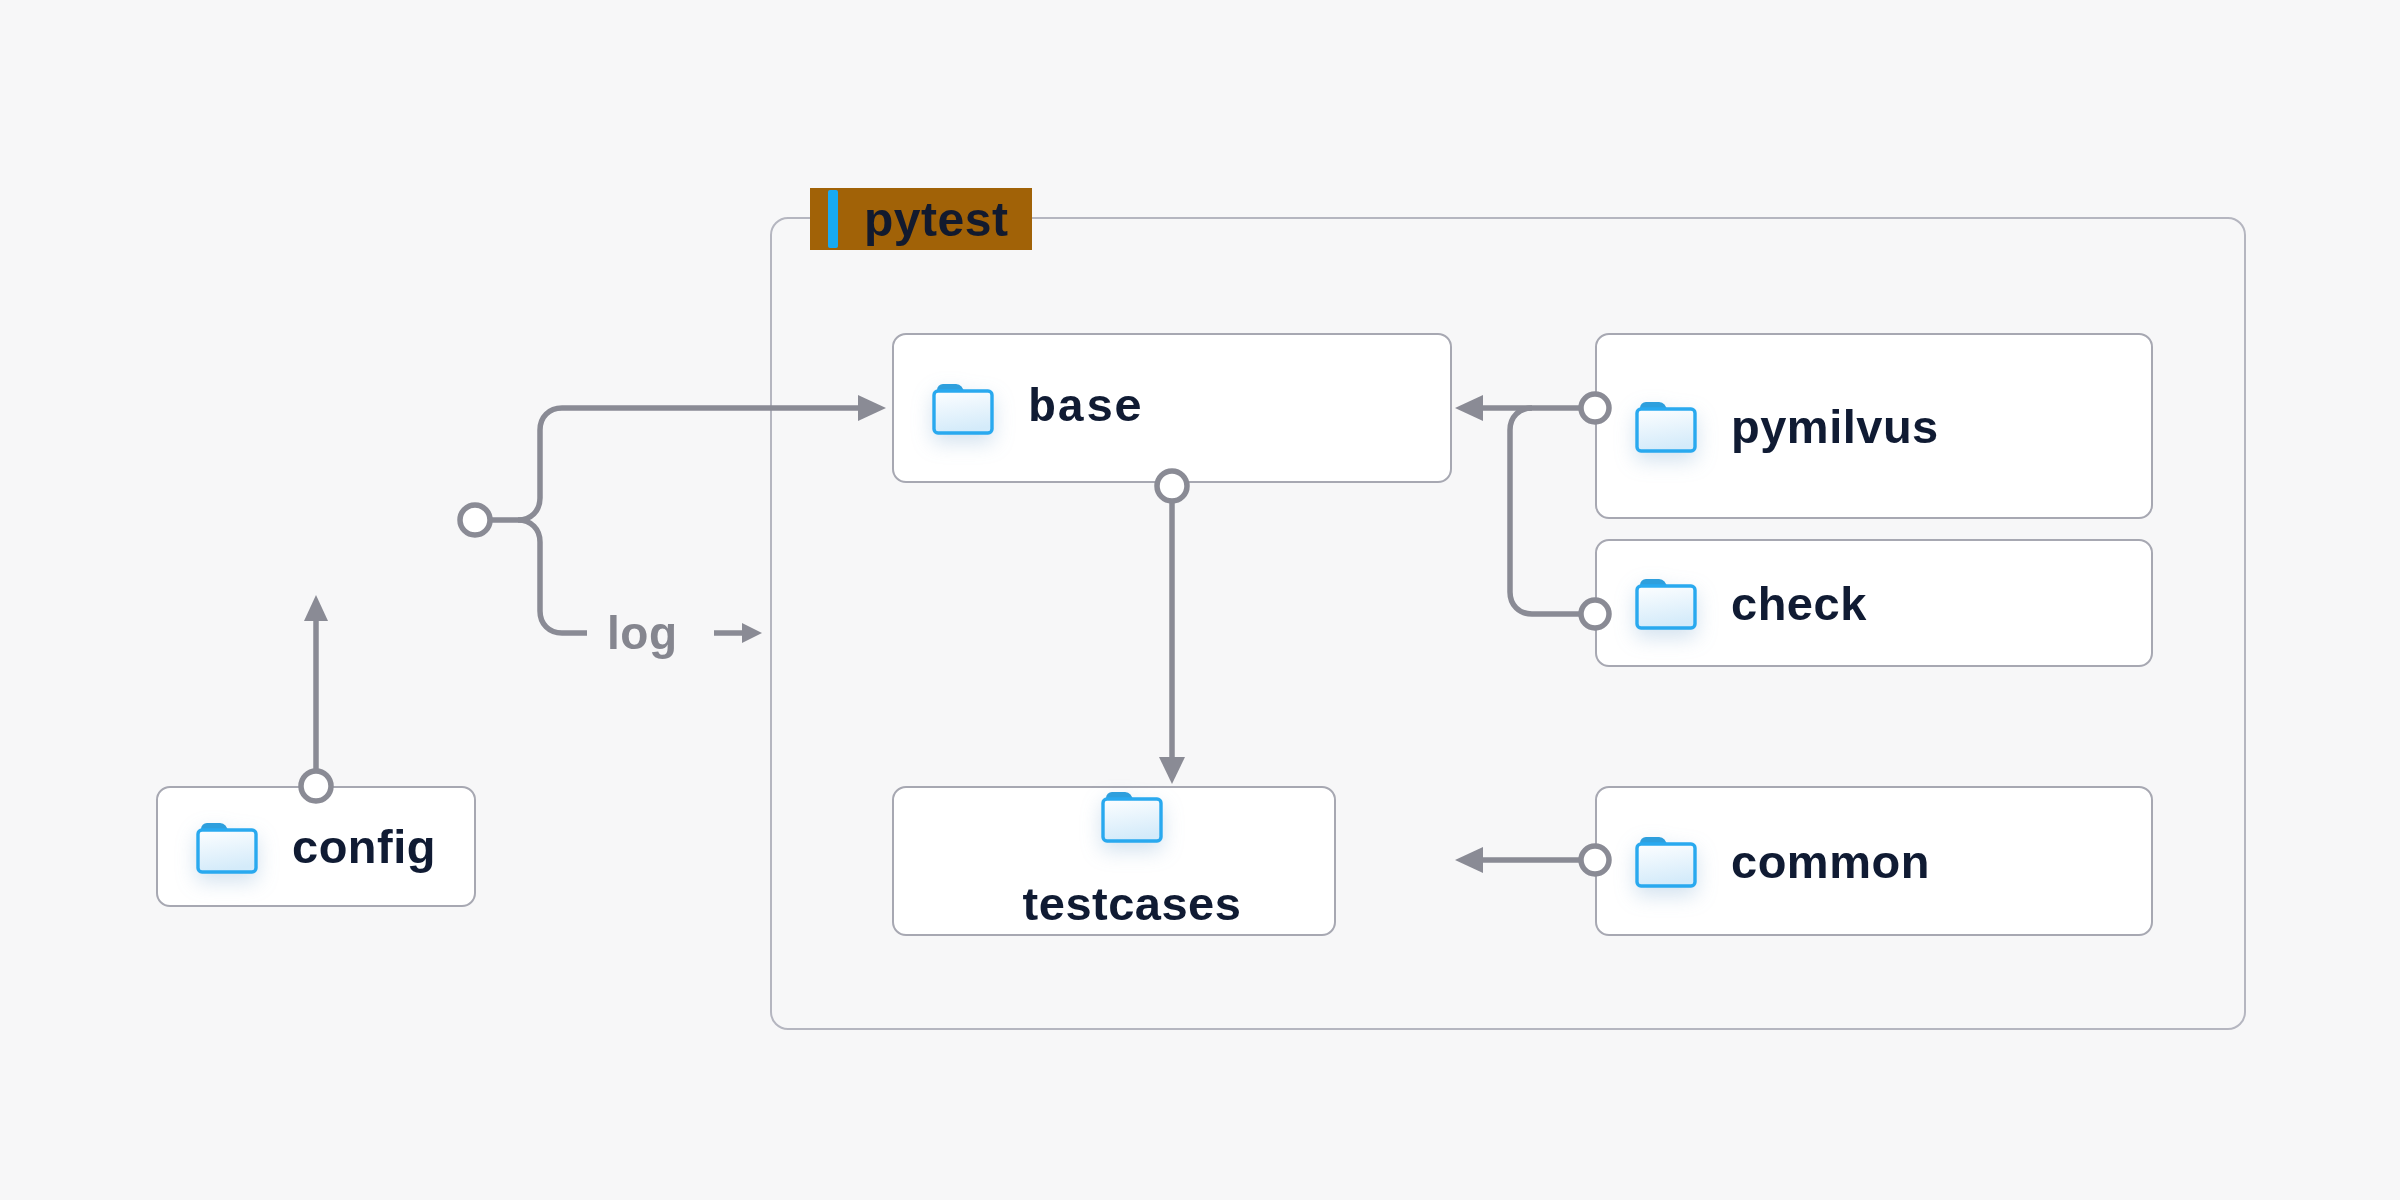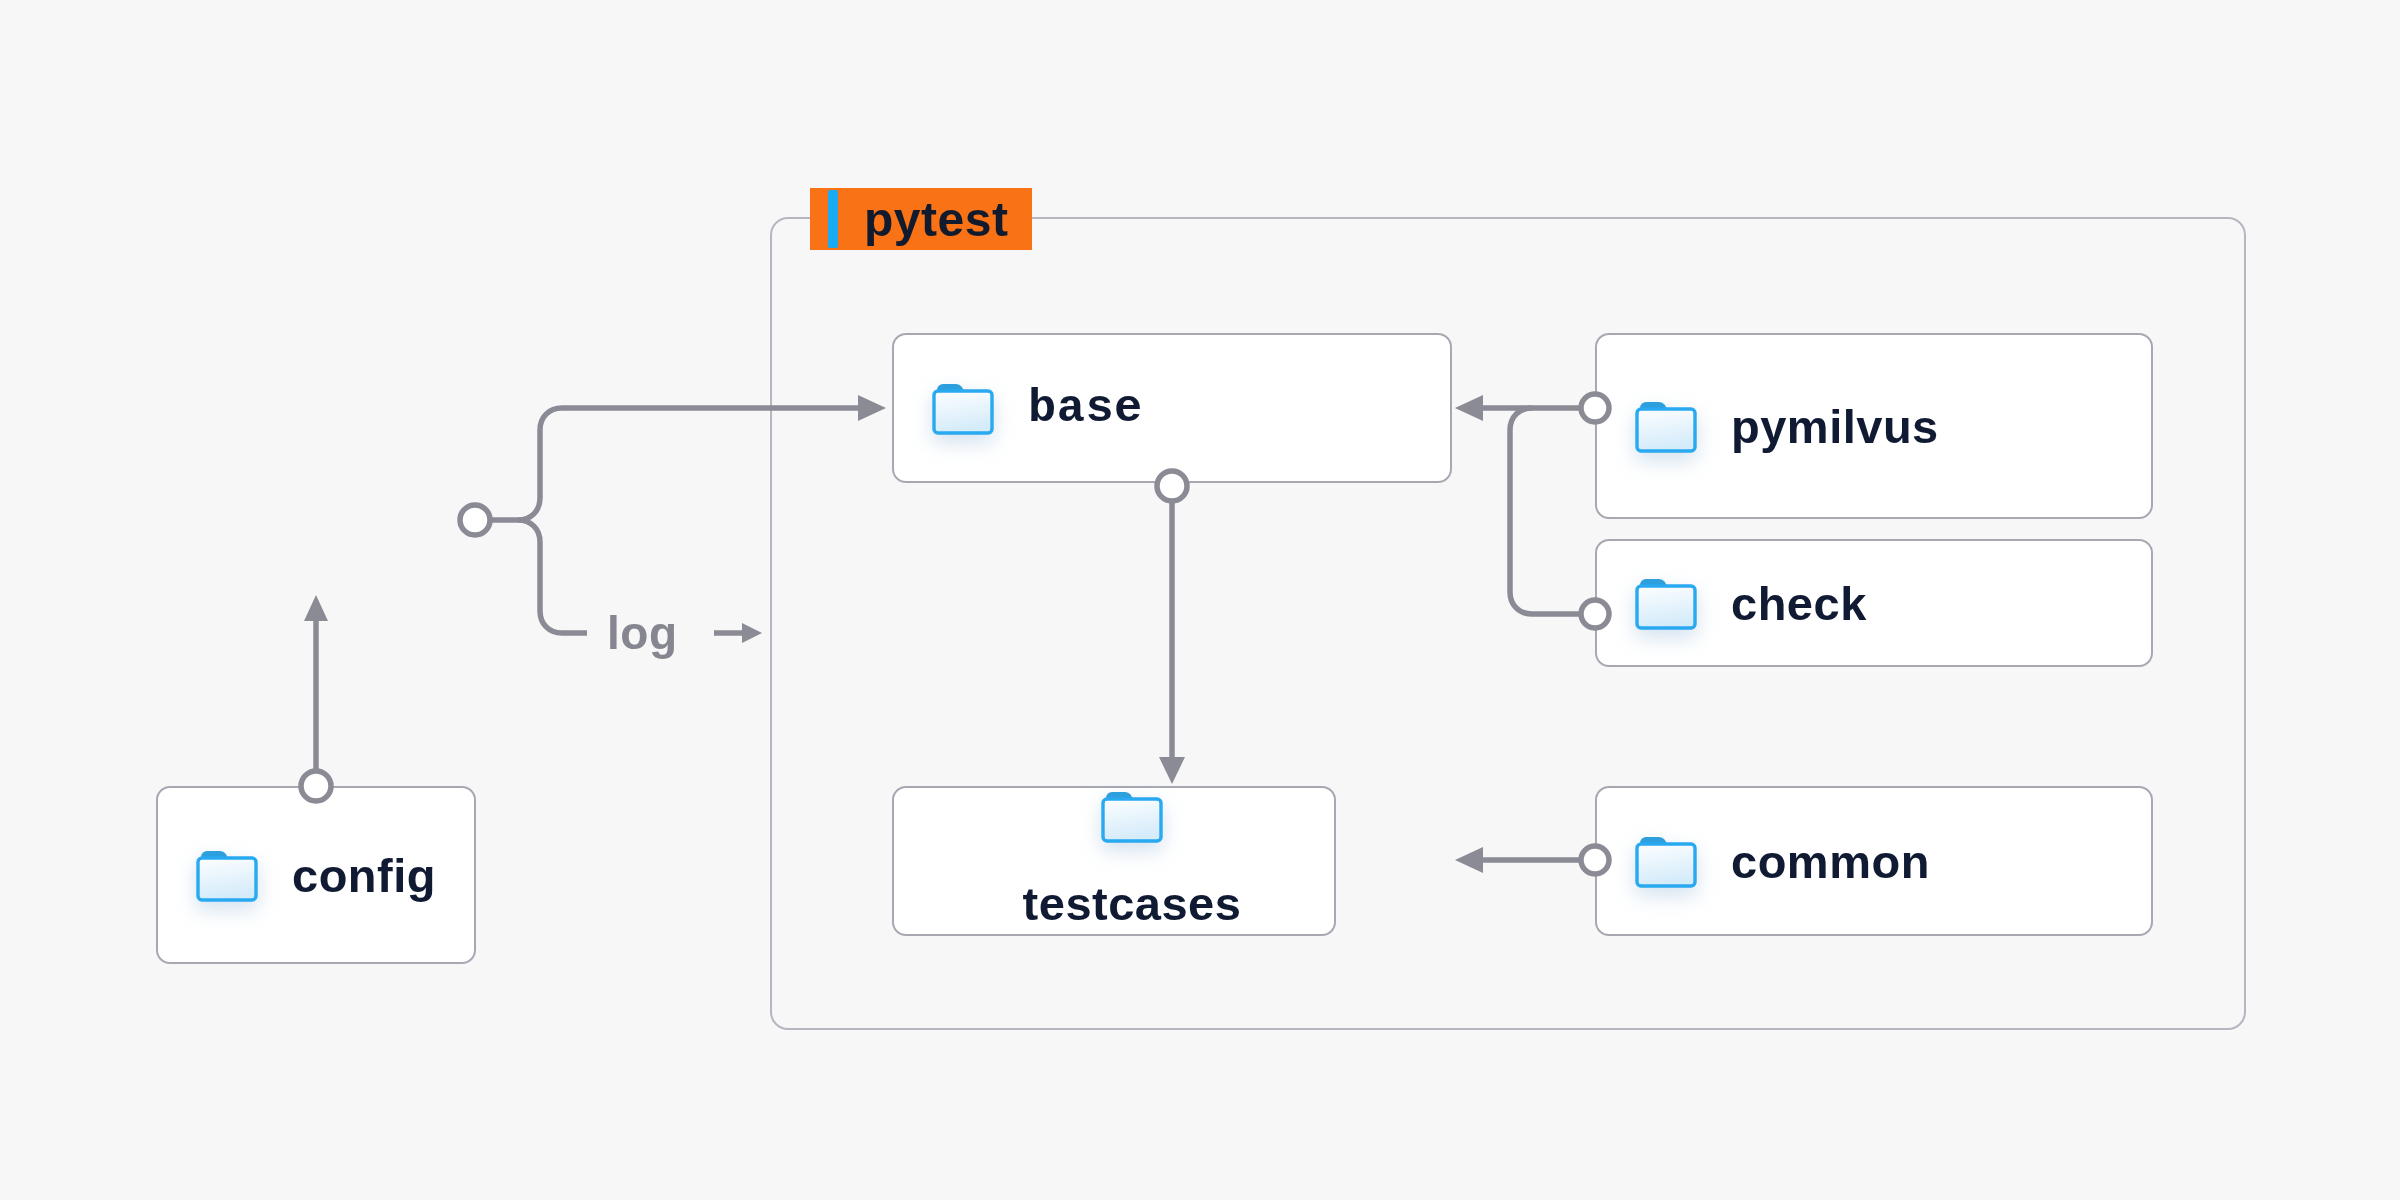--- a/index.html
+++ b/index.html
@@ -16,21 +16,21 @@
     left:770px;top:217px;width:1476px;height:813px;
     border:2.5px solid #b5b6c0;
     border-radius:18px;
     box-sizing:border-box;
     z-index:1;
   }
   .group-label{
     position:absolute;
     left:38px;top:-31px;
     display:flex;align-items:center;
-    background:#f97316;
+    background:#a16207;
     padding:0 24px 0 18px;
     height:62px;
     z-index:2;
   }
   .group-label .accent-bar{
     width:10px;height:58px;
     background:#18aaf2;
     border-radius:2px;
     margin-right:26px;
   }
@@ -52,21 +52,21 @@
     gap:32px;
     z-index:2;
   }
   .node .node-label{
     font-size:47px;
     font-weight:700;
     color:#101b33;
     letter-spacing:0.5px;
   }
   .n-utils    {left:156px; top:446px; width:320px; height:148px;}
-  .n-config   {left:156px; top:786px; width:320px; height:178px;}
+  .n-config   {left:156px; top:786px; width:320px; height:121px;}
   .n-base     {left:892px; top:333px; width:560px; height:150px;font-family:Liberation Mono, monospace;}
   .n-pymilvus {left:1595px;top:333px; width:558px; height:186px;}
   .n-check    {left:1595px;top:539px; width:558px; height:128px;}
   .n-testcases{left:892px; top:786px; width:444px; height:150px;flex-direction:column;}
   .n-common   {left:1595px;top:786px; width:558px; height:150px;text-align:center;}
   .folder{
     width:66px;height:56px;
     flex:0 0 auto;
     filter:drop-shadow(0 8px 10px rgba(80,140,190,0.25));
   }

